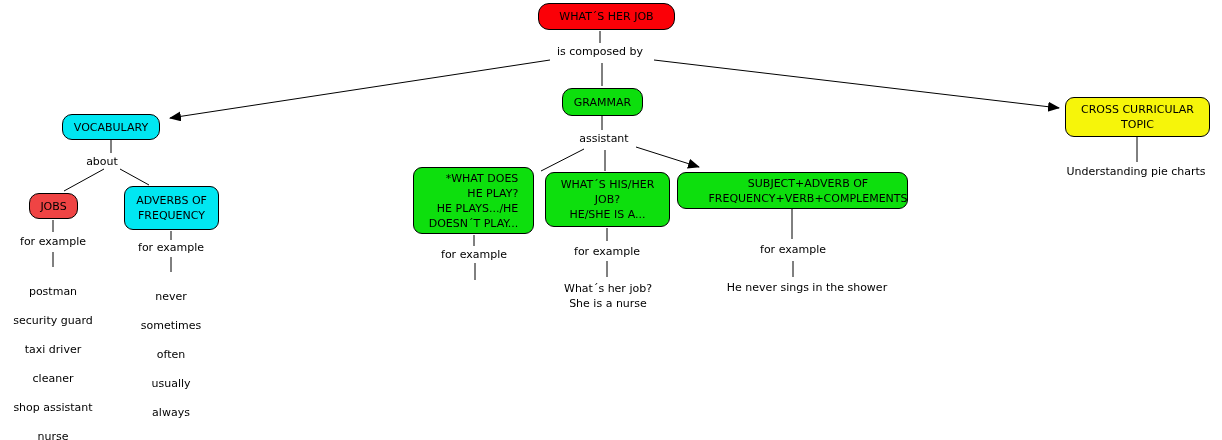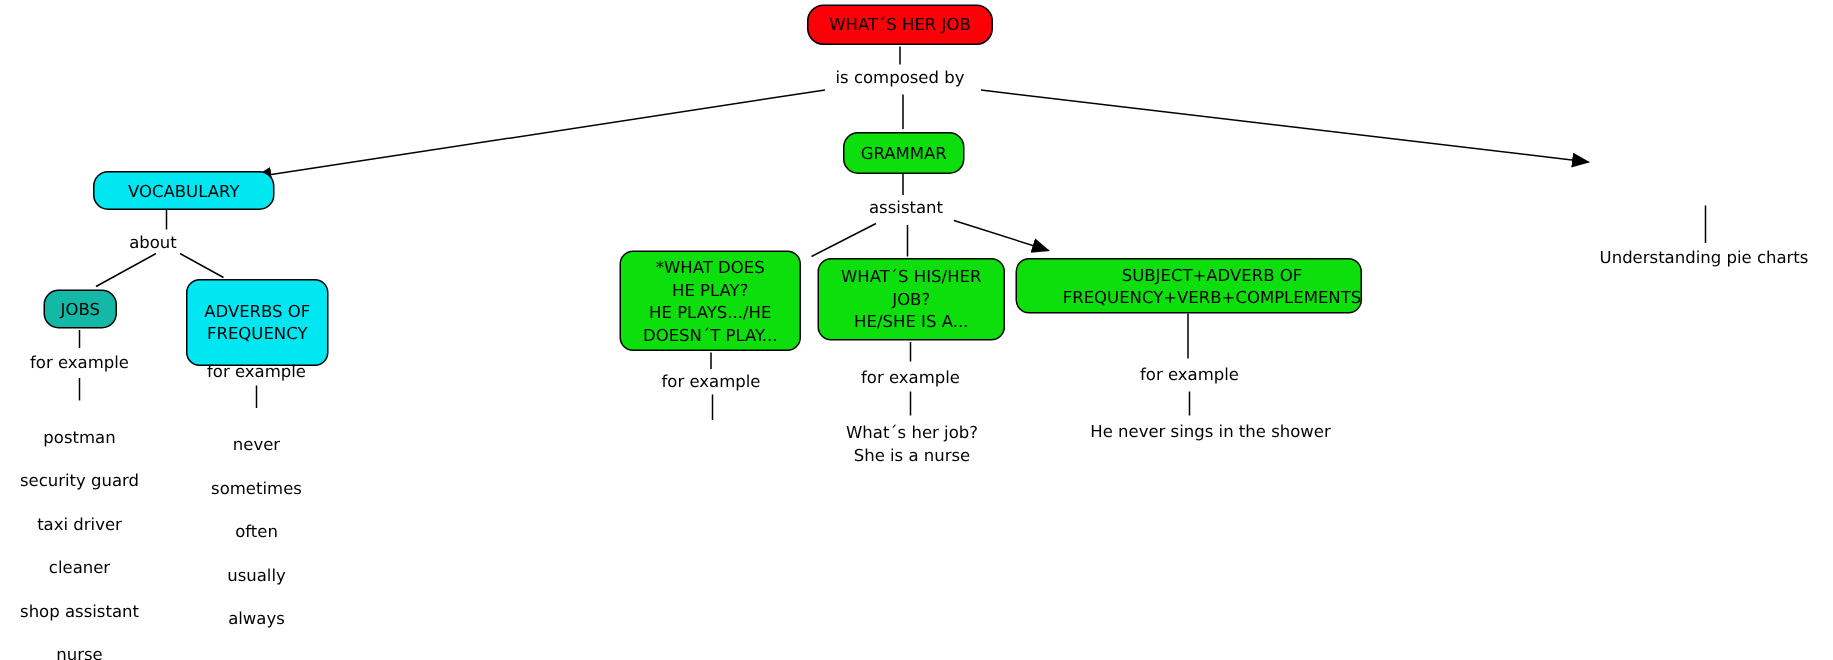--- a/index.html
+++ b/index.html
@@ -68,33 +68,35 @@
     <line x1="636" y1="147" x2="699" y2="167" stroke="#000" stroke-width="1" marker-end="url(#arrow)"></line>
     <line x1="474" y1="235" x2="474" y2="246" stroke="#000" stroke-width="1"></line>
     <line x1="475" y1="263" x2="475" y2="280" stroke="#000" stroke-width="1"></line>
     <line x1="607" y1="228" x2="607" y2="241" stroke="#000" stroke-width="1"></line>
     <line x1="607" y1="261" x2="607" y2="277" stroke="#000" stroke-width="1"></line>
     <line x1="792" y1="209" x2="792" y2="239" stroke="#000" stroke-width="1"></line>
     <line x1="793" y1="261" x2="793" y2="277" stroke="#000" stroke-width="1"></line>
     <line x1="1137" y1="137" x2="1137" y2="162" stroke="#000" stroke-width="1"></line>
   </svg>
 
-  <div class="node" style="left: 538px; top: 3px; width: 124px; height: 27px; border-radius: 11px; background: rgb(251, 0, 7);">WHAT´S HER JOB</div>
+  <div class="node" style="left: 538px; top: 3px; width: 137px; height: 27px; border-radius: 11px; background: rgb(251, 0, 7);">WHAT´S HER JOB</div>
 
-  <div class="node" style="left: 62px; top: 114px; width: 121px; height: 26px; border-radius: 10px; background: rgb(0, 231, 242);">VOCABULARY</div>
+  <div class="node" style="left: 62px; top: 114px; width: 98px; height: 26px; border-radius: 10px; background: rgb(0, 231, 242);">VOCABULARY</div>
 
   <div class="node" style="left: 562px; top: 88px; width: 81px; height: 28px; border-radius: 10px; background: rgb(13, 223, 13);">GRAMMAR</div>
 
+  <div class="node" style="left: 1065px; top: 97px; width: 145px; height: 40px; background: rgb(246, 245, 10);">CROSS CURRICULAR
+TOPIC</div>
 
-  <div class="node" style="left: 29px; top: 193px; width: 49px; height: 26px; border-radius: 10px; background: #14b8a6;">JOBS</div>
+  <div class="node" style="left: 29px; top: 193px; width: 49px; height: 26px; border-radius: 10px; background: #ef4444;">JOBS</div>
 
-  <div class="node" style="left: 124px; top: 186px; width: 95px; height: 58px; background: rgb(0, 231, 242);">ADVERBS OF
+  <div class="node" style="left: 124px; top: 186px; width: 95px; height: 44px; background: rgb(0, 231, 242);">ADVERBS OF
 FREQUENCY</div>
 
-  <div class="node" style="left: 413px; top: 167px; width: 121px; height: 67px; background: rgb(13, 223, 13);">*WHAT DOES
+  <div class="node" style="left: 413px; top: 167px; width: 121px; height: 67px; background: rgb(13, 223, 13); text-align: right;">*WHAT DOES
 HE PLAY?
 HE PLAYS.../HE
 DOESN´T PLAY...</div>
 
   <div class="node" style="left: 545px; top: 172px; width: 125px; height: 55px; background: rgb(13, 223, 13);">WHAT´S HIS/HER
 JOB?
 HE/SHE IS A...</div>
 
   <div class="node" style="left: 677px; top: 172px; width: 231px; height: 37px; background: rgb(13, 223, 13); padding-left: 35px;">SUBJECT+ADVERB OF
 FREQUENCY+VERB+COMPLEMENTS</div>

